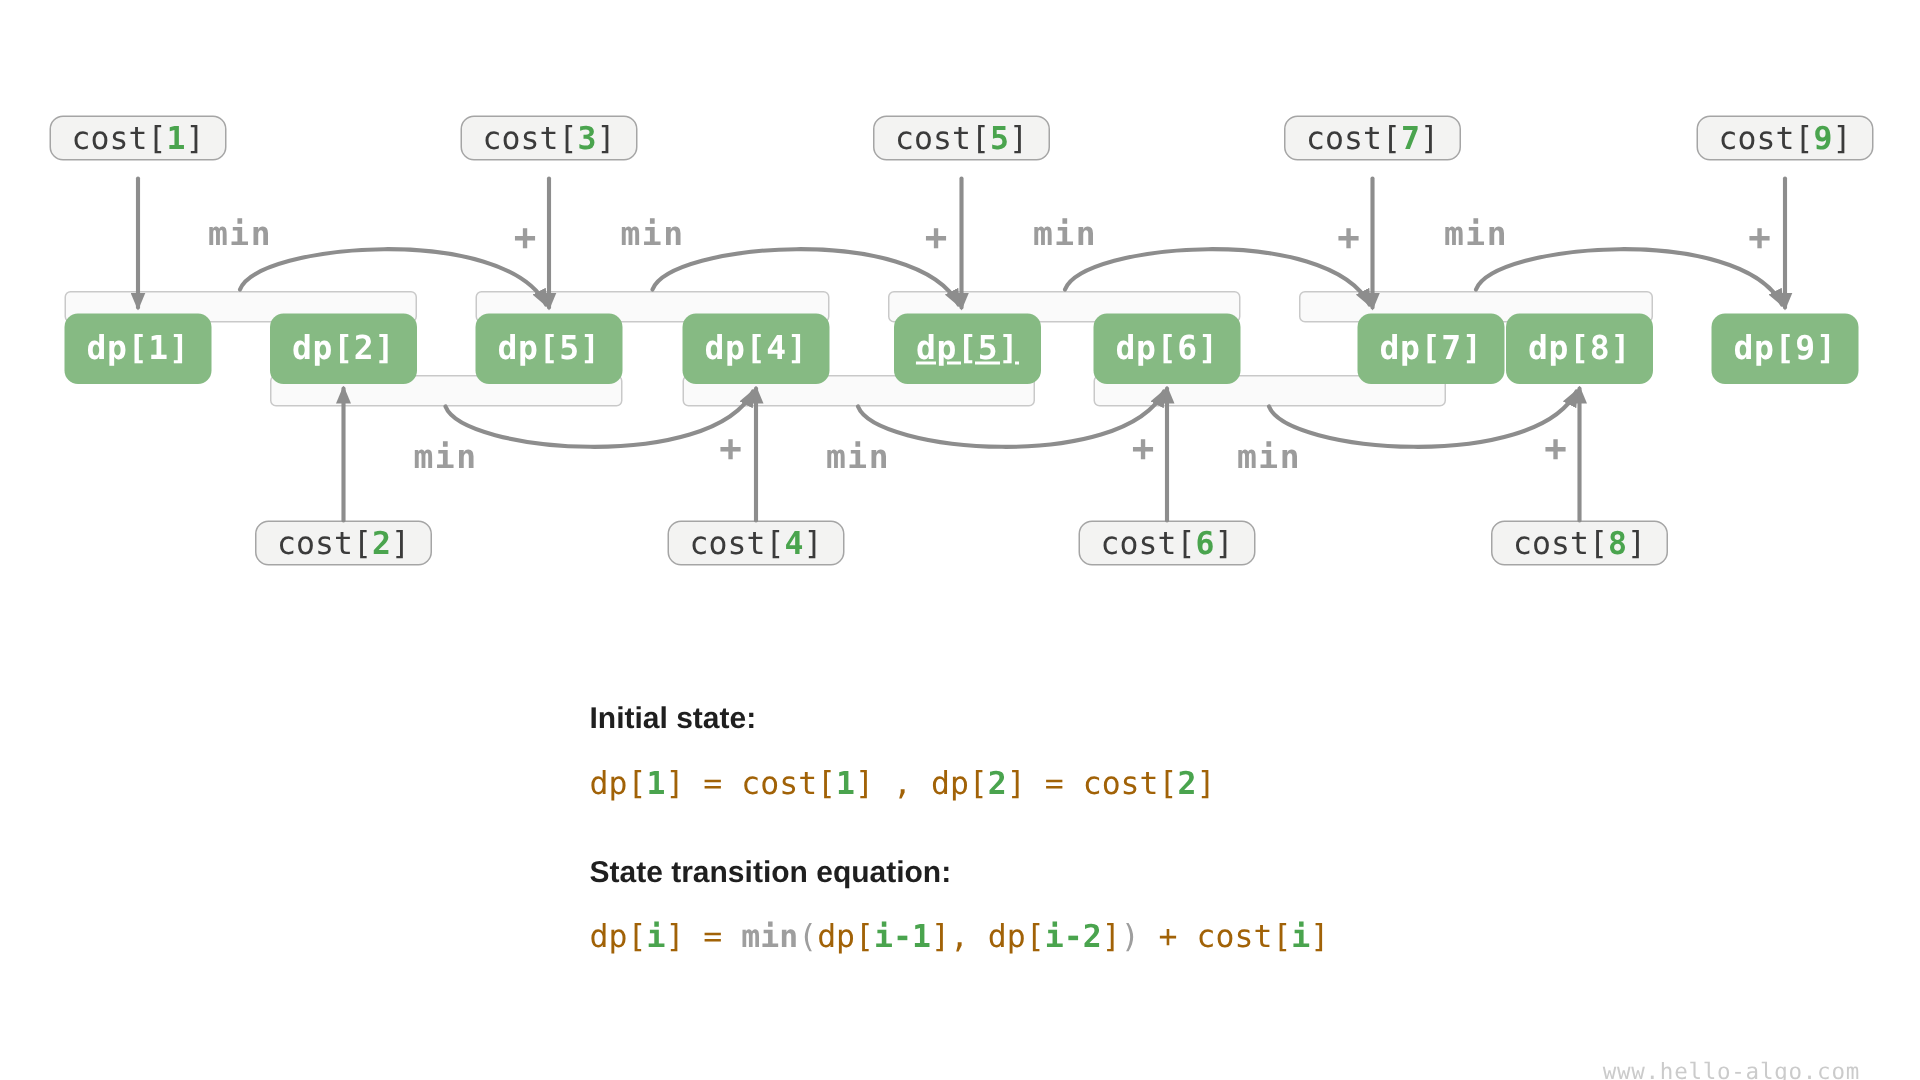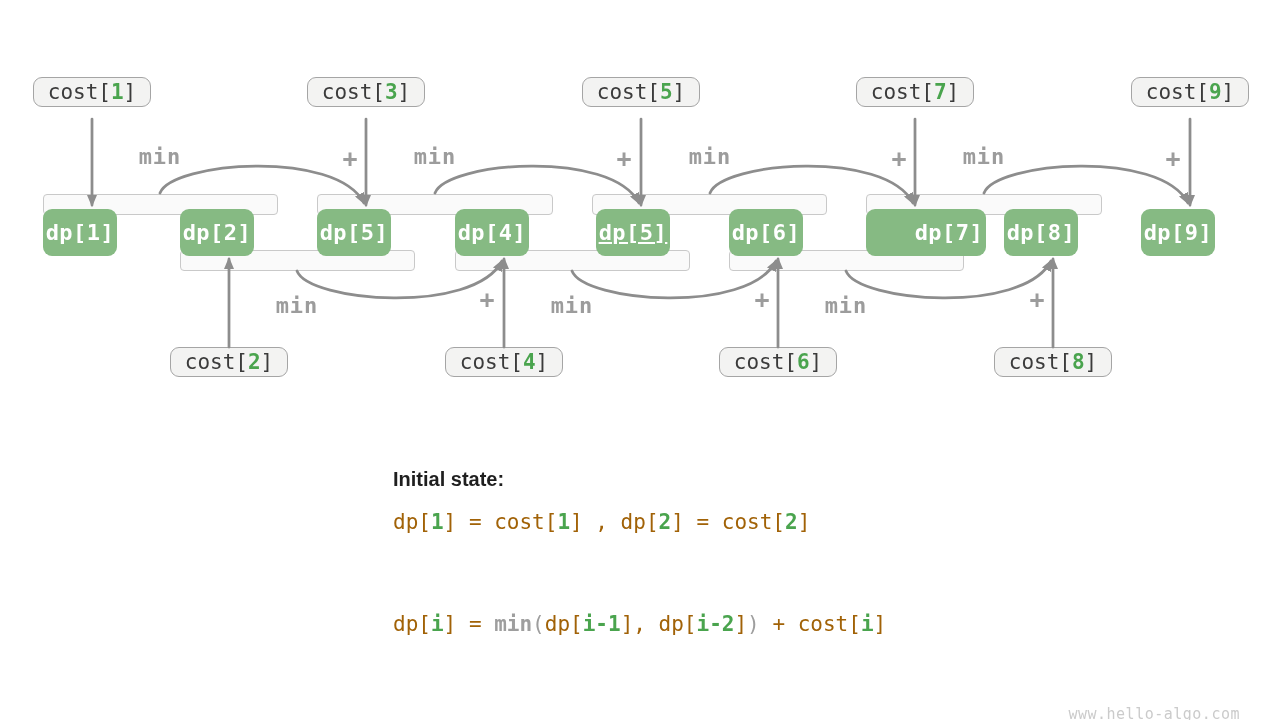--- a/index.html
+++ b/index.html
@@ -10,21 +10,21 @@
   .layer{position:absolute;left:0;top:0;width:100%;height:100%;}
   
   .bracket{
     position:absolute;height:21px;background:#fafafa;
     border:1.5px solid #c9c9c9;border-radius:4px;box-sizing:border-box;
   }
   .bracket.top{top:194px;}
   .bracket.bottom{top:250px;}
   
   .dp{
-    position:absolute;top:209px;width:74px;height:47px;background:#86ba83;
+    position:absolute;top:209px;width:98px;height:47px;background:#86ba83;
     border-radius:9px;color:#ffffff;font-weight:bold;font-size:22px;
     display:flex;align-items:center;justify-content:center;letter-spacing:.5px;
   }
   
   .cost{
     position:absolute;width:118px;height:30px;background:#f3f3f2;
     border:1.5px solid #a5a5a5;border-radius:9px;box-sizing:border-box;
     display:flex;align-items:center;justify-content:center;
     font-size:21px;color:#3b3b3b;
   }
@@ -71,21 +71,21 @@
       <div class="bracket top" style="left: 866px; width: 236px;"></div>
       <div class="bracket bottom" style="left: 180px; width: 235px;"></div>
       <div class="bracket bottom" style="left: 455px; width: 235px;"></div>
       <div class="bracket bottom" style="left: 729px; width: 235px;"></div>
       <div class="dp" style="left: 43px;">dp[1]</div>
       <div class="dp" style="left: 180px;">dp[2]</div>
       <div class="dp" style="left: 317px;">dp[5]</div>
       <div class="dp" style="left: 455px;">dp[4]</div>
       <div class="dp" style="left: 596px; text-decoration: underline;">dp[5]</div>
       <div class="dp" style="left: 729px;">dp[6]</div>
-      <div class="dp" style="left: 866px; padding-left: 46px;">dp[7]</div>
+      <div class="dp" style="left: 905px;">dp[7]</div>
       <div class="dp" style="left: 1004px;">dp[8]</div>
       <div class="dp" style="left: 1141px;">dp[9]</div>
       <div class="cost top" style="left: 33px;">
         <span>cost[</span>
         <span class="num">1</span>
         <span>]</span>
       </div>
       <div class="cost top" style="left: 307px;">
         <span>cost[</span>
         <span class="num">3</span>
@@ -164,16 +164,17 @@
       <div class="lbl min" style="left: 297px; top: 306px;">min</div>
       <div class="lbl plus" style="left: 487px; top: 299px;">+</div>
       <div class="lbl min" style="left: 572px; top: 306px;">min</div>
       <div class="lbl plus" style="left: 762px; top: 299px;">+</div>
       <div class="lbl min" style="left: 846px; top: 306px;">min</div>
       <div class="lbl plus" style="left: 1037px; top: 299px;">+</div>
     </div>
 
   <div class="heading" style="top:468px">Initial state:</div>
   <div class="code" id="eq-initial" style="top:510px"><span class="seg-dark">dp[</span><span class="seg-green">1</span><span class="seg-dark">] = cost[</span><span class="seg-green">1</span><span class="seg-dark">] , dp[</span><span class="seg-green">2</span><span class="seg-dark">] = cost[</span><span class="seg-green">2</span><span class="seg-dark">]</span></div>
+  <div class="heading" style="top:571px">State transition equation:</div>
   <div class="code" id="eq-transition" style="top:612px"><span class="seg-dark">dp[</span><span class="seg-green">i</span><span class="seg-dark">] = </span><span class="seg-graybold">min</span><span class="seg-gray">(</span><span class="seg-dark">dp[</span><span class="seg-green">i-1</span><span class="seg-dark">], dp[</span><span class="seg-green">i-2</span><span class="seg-dark">]</span><span class="seg-gray">)</span><span class="seg-dark"> + cost[</span><span class="seg-green">i</span><span class="seg-dark">]</span></div>
 
   <div class="watermark">www.hello-algo.com</div>
 </div>
 
 </body></html>

